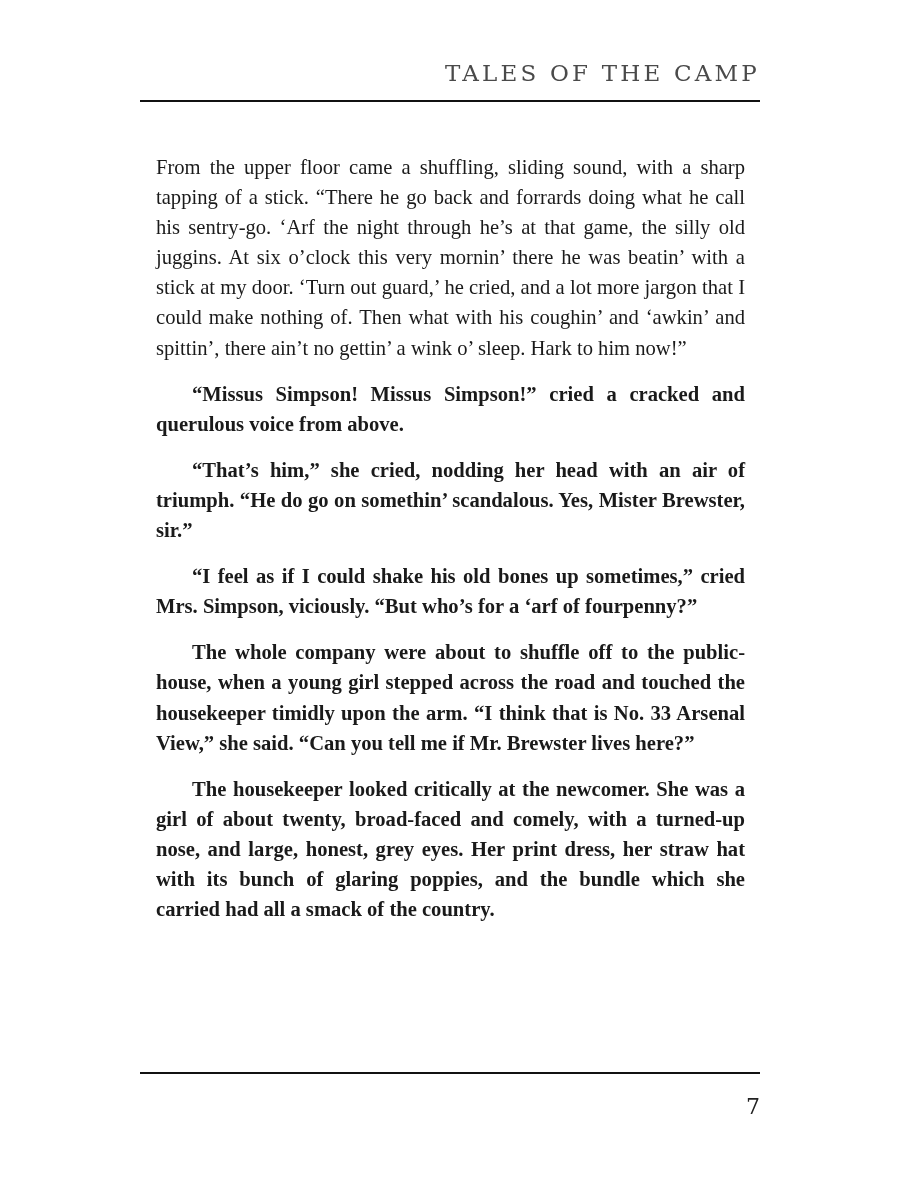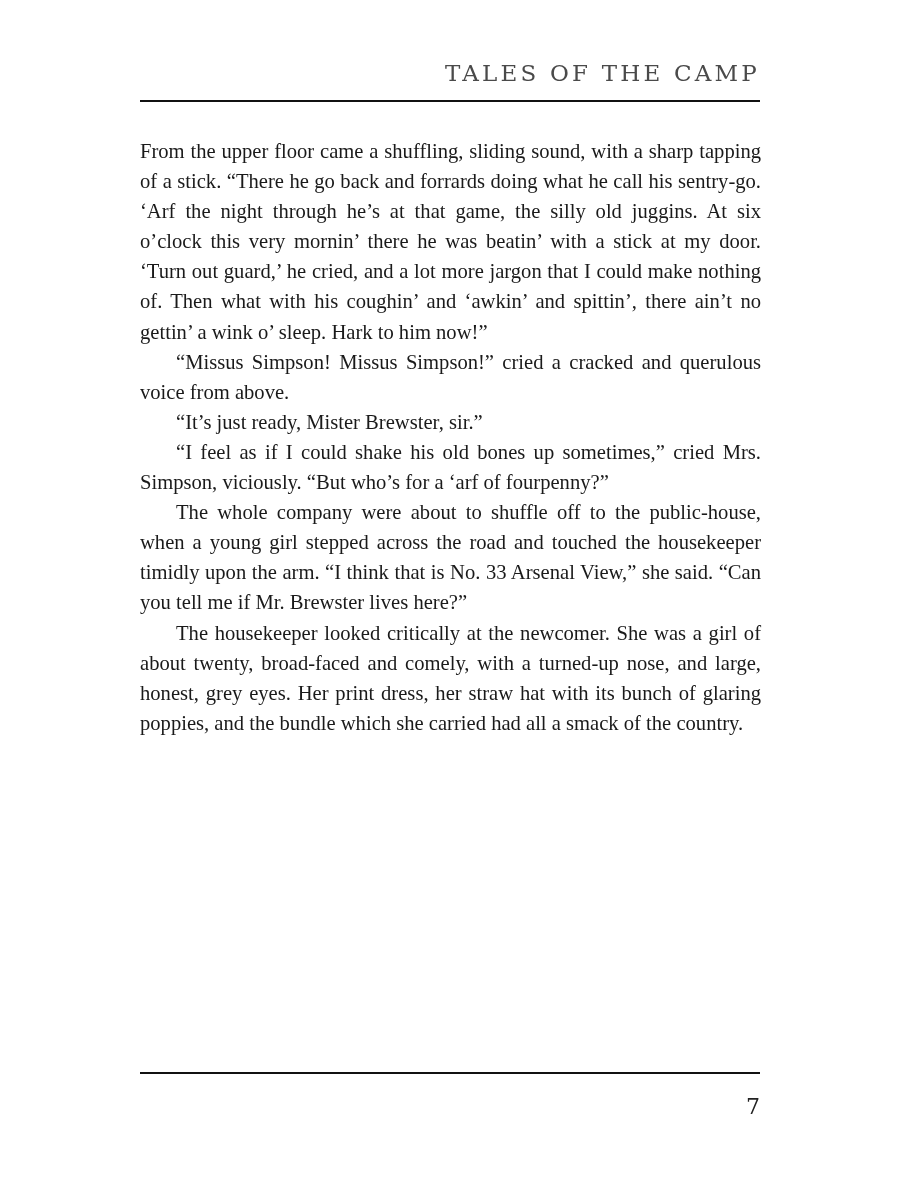--- a/index.html
+++ b/index.html
@@ -49,30 +49,31 @@
     width: 620px;
     border-top: 2px solid #111;
   }
   .body-text {
     position: absolute;
     top: 136px;
     left: 140px;
     width: 621px;
   }
   .body-text p {
-    margin: 0;
+    margin: 16px;
     font-size: 20.6px;
     line-height: 30.1px;
     text-align: justify;
     text-justify: inter-word;
     hyphens: manual;
     text-indent: 0;
   }
   .body-text p.indent {
     text-indent: 36px;
+    font-weight: bold;
   }
   .folio {
     position: absolute;
     top: 1094px;
     left: 140px;
     width: 620px;
     text-align: right;
     font-family: "DejaVu Serif", serif;
     font-size: 22px;
     color: #222;
@@ -85,21 +86,21 @@
 
   <div class="header">
     <span class="running-head">TALES OF THE CAMP</span>
   </div>
 
   <div class="rule-top"></div>
 
   <div class="body-text">
     <p>From the upper floor came a shuffling, sliding sound, with a sharp tapping of a stick. “There he go back and forrards doing what he call his sentry-go. ‘Arf the night through he’s at that game, the silly old juggins. At six o’clock this very mornin’ there he was beatin’ with a stick at my door. ‘Turn out guard,’ he cried, and a lot more jargon that I could make nothing of. Then what with his coughin’ and ‘awkin’ and spittin’, there ain’t no gettin’ a wink o’ sleep. Hark to him now!”</p>
     <p class="indent">“Missus Simpson! Missus Simpson!” cried a cracked and querulous voice from above.</p>
-    <p class="indent">“It’s just ready, Mister Brewster, sir.”</p>
+    <p class="indent">“That’s him,” she cried, nodding her head with an air of triumph. “He do go on somethin’ scandalous. Yes, Mister Brewster, sir.”</p>
     <p class="indent">“I feel as if I could shake his old bones up sometimes,” cried Mrs. Simpson, viciously. “But who’s for a ‘arf of fourpenny?”</p>
     <p class="indent">The whole company were about to shuffle off to the public-house, when a young girl stepped across the road and touched the housekeeper timidly upon the arm. “I think that is No. 33 Arsenal View,” she said. “Can you tell me if Mr. Brewster lives here?”</p>
     <p class="indent">The housekeeper looked critically at the newcomer. She was a girl of about twenty, broad-faced and comely, with a turned-up nose, and large, honest, grey eyes. Her print dress, her straw hat with its bunch of glaring poppies, and the bundle which she carried had all a smack of the country.</p>
   </div>
 
   <div class="rule-bottom"></div>
 
   <div class="folio">7</div>
 
 </div>

